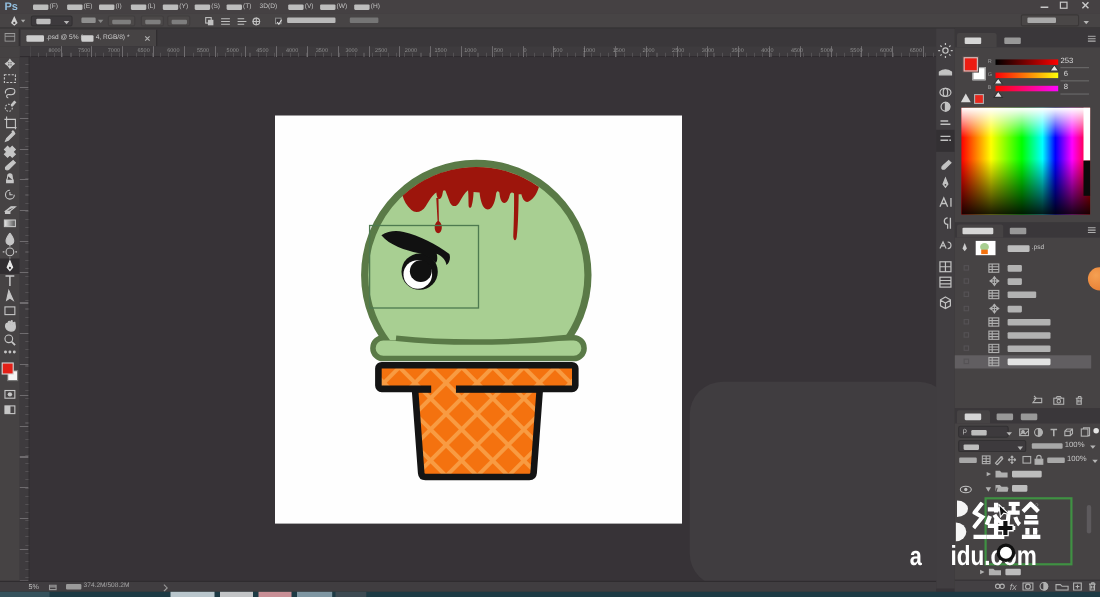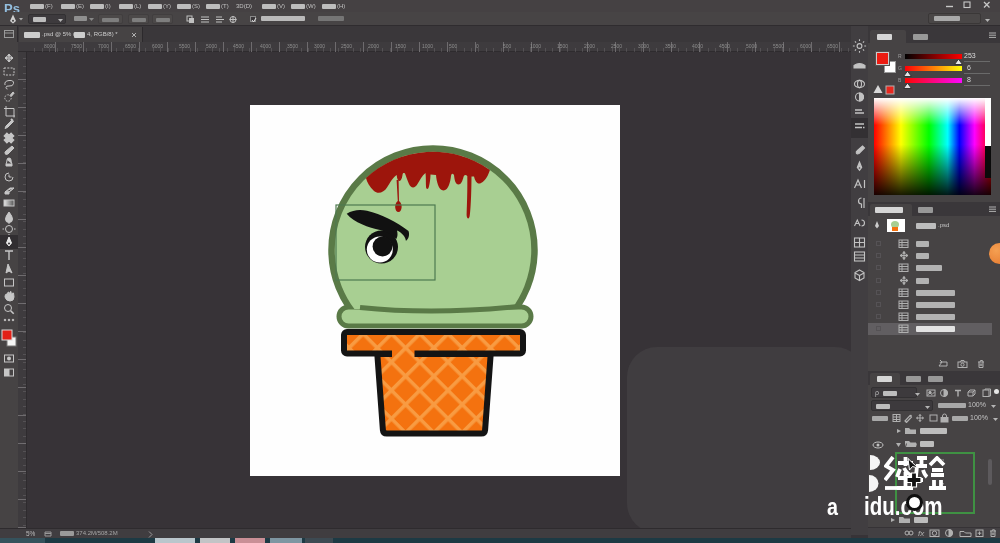--- a/index.html
+++ b/index.html
@@ -3,21 +3,21 @@
 <style>
 html,body{margin:0;padding:0;width:1000px;height:543px;overflow:hidden;background:#373337;font-family:"Liberation Sans",sans-serif;}
 *{box-sizing:border-box;}
 .ab{position:absolute;}
 .blob{position:absolute;background:#bdbdbd;border-radius:1px;}
 .t{position:absolute;color:#cfcfcf;white-space:nowrap;}
 </style></head>
 <body>
 
 <div class="ab" id="menubar" style="left:0;top:0;width:1000px;height:12px;background:#454143;">
-  <span class="t" style="left:4px;top:1px;font-size:13px;font-weight:bold;color:#93bede;">Ps</span>
+  <span class="t" style="left:4px;top:1px;font-size:10px;font-weight:bold;color:#93bede;">Ps</span>
   <span class="blob" style="left:30px;top:4px;width:14px;height:5px;"></span>
     <span class="t" style="left:45px;top:3px;font-size:6px;color:#c2c2c2;">(F)</span>
   <span class="blob" style="left:61px;top:4px;width:14px;height:5px;"></span>
     <span class="t" style="left:76px;top:3px;font-size:6px;color:#c2c2c2;">(E)</span>
   <span class="blob" style="left:90px;top:4px;width:14px;height:5px;"></span>
     <span class="t" style="left:105px;top:3px;font-size:6px;color:#c2c2c2;">(I)</span>
   <span class="blob" style="left:119px;top:4px;width:14px;height:5px;"></span>
     <span class="t" style="left:134px;top:3px;font-size:6px;color:#c2c2c2;">(L)</span>
   <span class="blob" style="left:148px;top:4px;width:14px;height:5px;"></span>
     <span class="t" style="left:163px;top:3px;font-size:6px;color:#c2c2c2;">(Y)</span>

